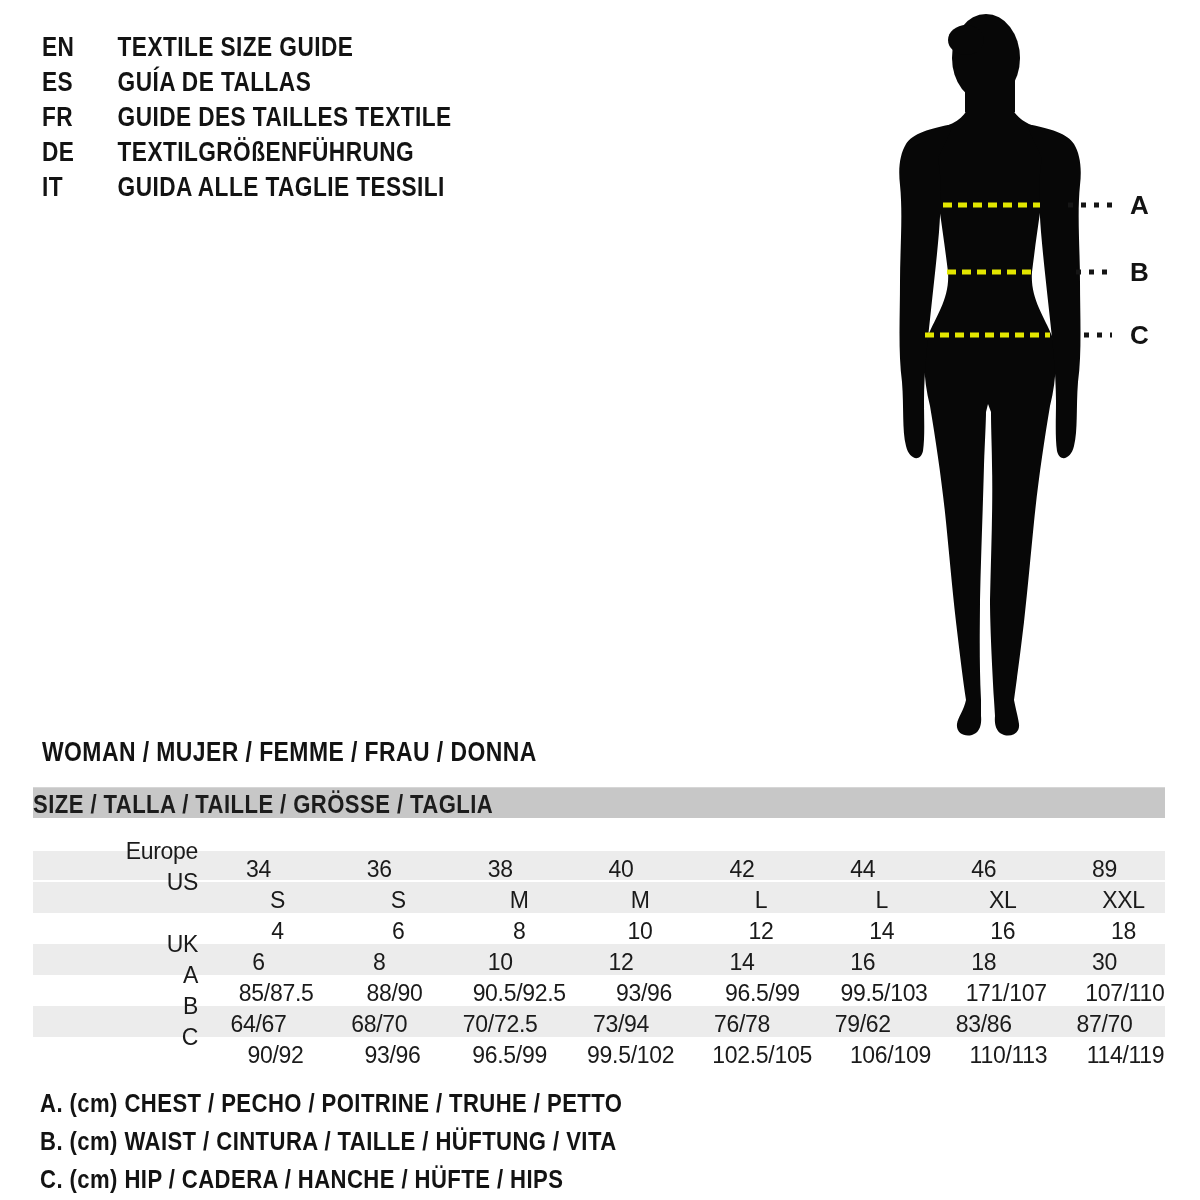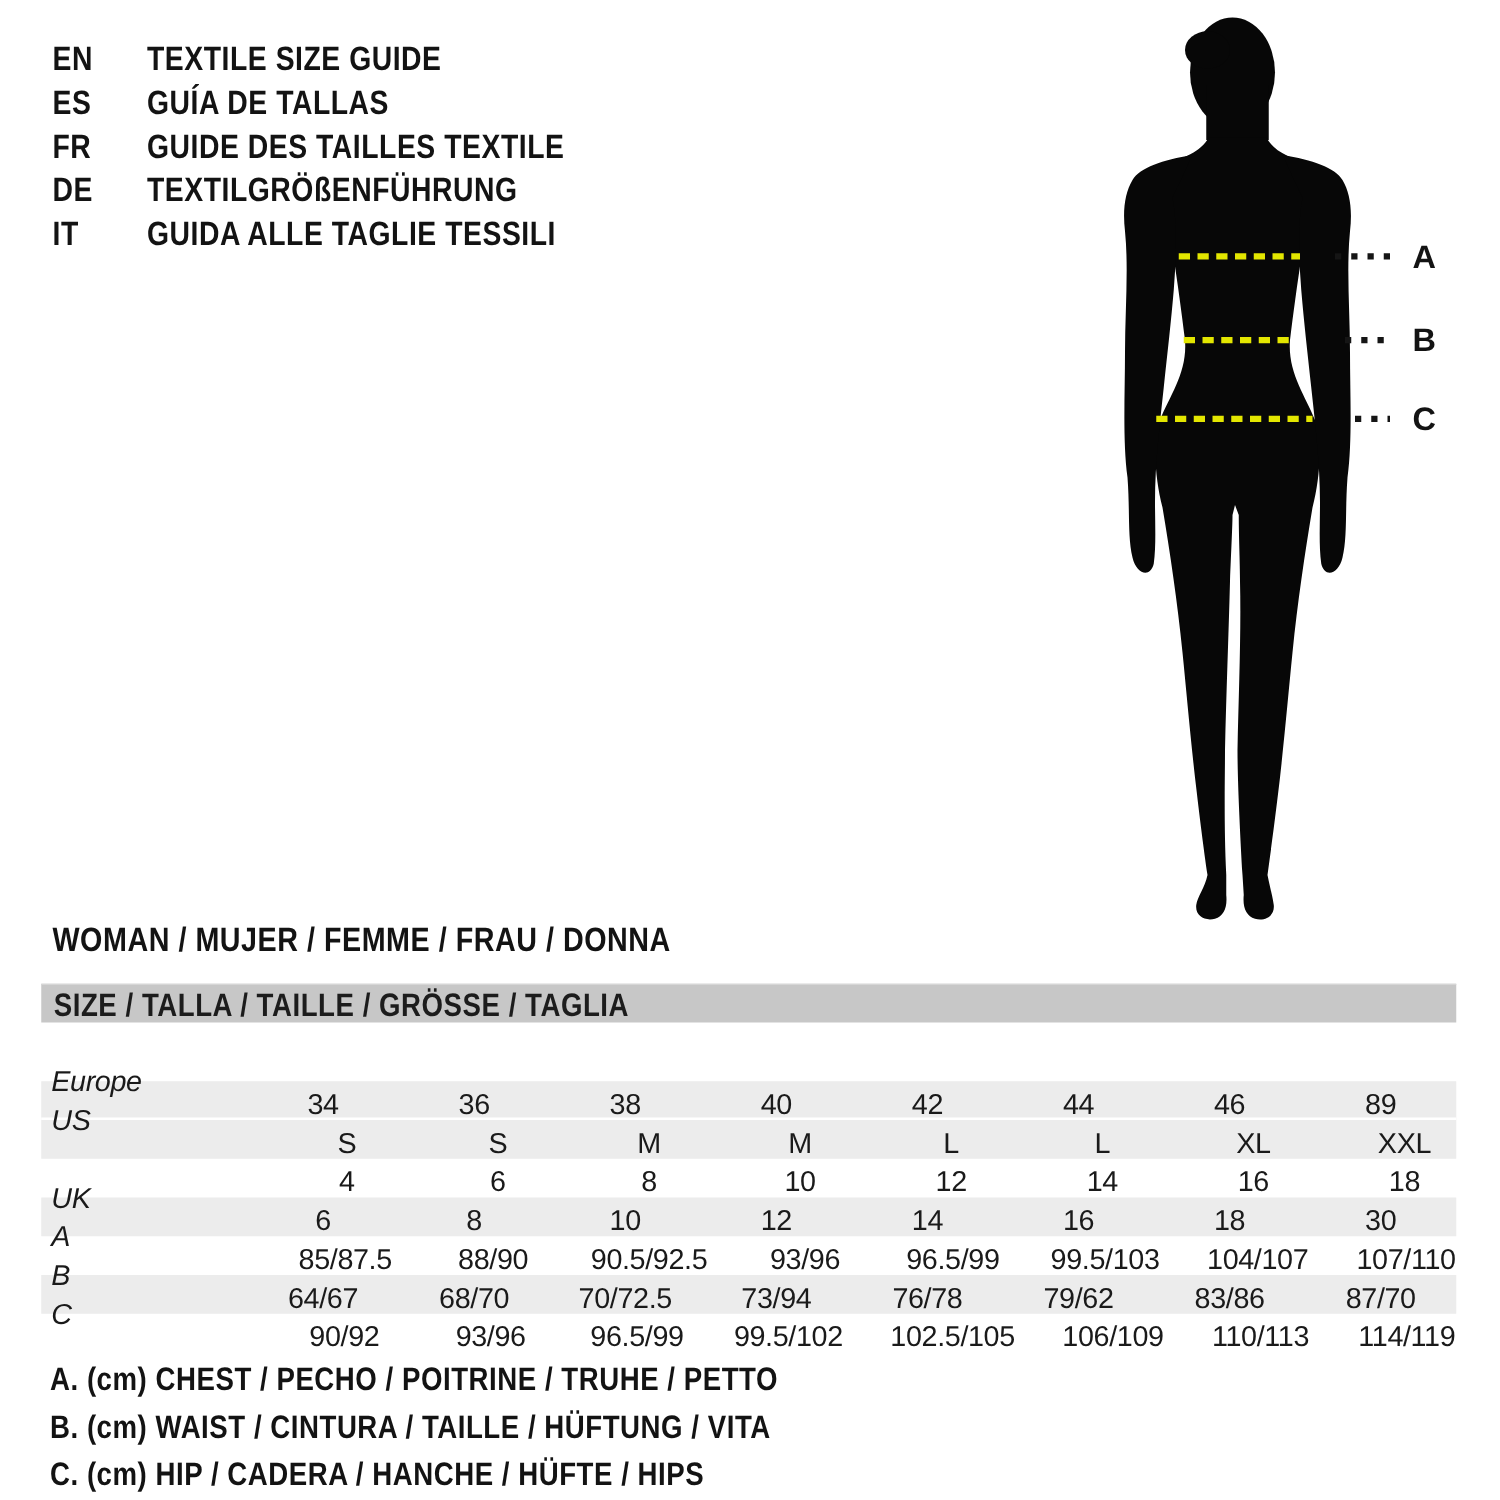--- a/index.html
+++ b/index.html
@@ -29,37 +29,37 @@
   .section-title {
     position:absolute; left:42px; top:737px;
     font-weight:bold; font-size:27px;
     transform:scaleX(0.85); transform-origin:left top;
     white-space:nowrap; letter-spacing:0.5px; color:#131313;
   }
   
   .size-table { position:absolute; left:33px; top:787px; width:1132px; }
   .table-header {
     background:#c7c7c7; height:31px; line-height:32px;
-    padding-left:10px; margin-bottom:16px;
+    margin-bottom:2px;
     font-weight:bold; font-size:26px; color:#1c1c1c;
     border-top:1px solid #d6d6d6; box-sizing:border-box;
   }
   .table-header-text {
     display:inline-block; transform:scaleX(0.85); transform-origin:left center;
     white-space:nowrap; letter-spacing:0.5px;
   }
   .trow {
     display:grid; grid-template-columns:165px repeat(8, 1fr);
     height:31px; align-items:center;
     font-size:23px; letter-spacing:-0.3px; color:#1a1a1a;
     box-sizing:border-box;
   }
   .trow.shaded { background:#ececec;gap:38px; }
   .trow.gap-after { border-bottom:2px solid #ffffff; }
-  .tlabel { padding-left:8px; text-align:left;font-style:italic; }
+  .tlabel { padding-left:8px; text-align:right; }
   .tcell { text-align:center;margin-top:36px; }
   
   .notes {
     position:absolute; left:40px; top:1084px;
     font-weight:bold; font-size:26px; line-height:38px;
     transform:scaleX(0.85); transform-origin:left top;
     white-space:nowrap; letter-spacing:0.5px; color:#131313;
   }
 </style>
 </head>
@@ -189,21 +189,21 @@
   </div>
 
   <div class="trow shaded">
     <div class="tlabel">A</div>
     <div class="tcell">85/87.5</div>
     <div class="tcell">88/90</div>
     <div class="tcell">90.5/92.5</div>
     <div class="tcell">93/96</div>
     <div class="tcell">96.5/99</div>
     <div class="tcell">99.5/103</div>
-    <div class="tcell">104/107</div>
+    <div class="tcell">171/107</div>
     <div class="tcell">107/110</div>
   </div>
 
   <div class="trow">
     <div class="tlabel">B</div>
     <div class="tcell">64/67</div>
     <div class="tcell">68/70</div>
     <div class="tcell">70/72.5</div>
     <div class="tcell">73/94</div>
     <div class="tcell">76/78</div>

